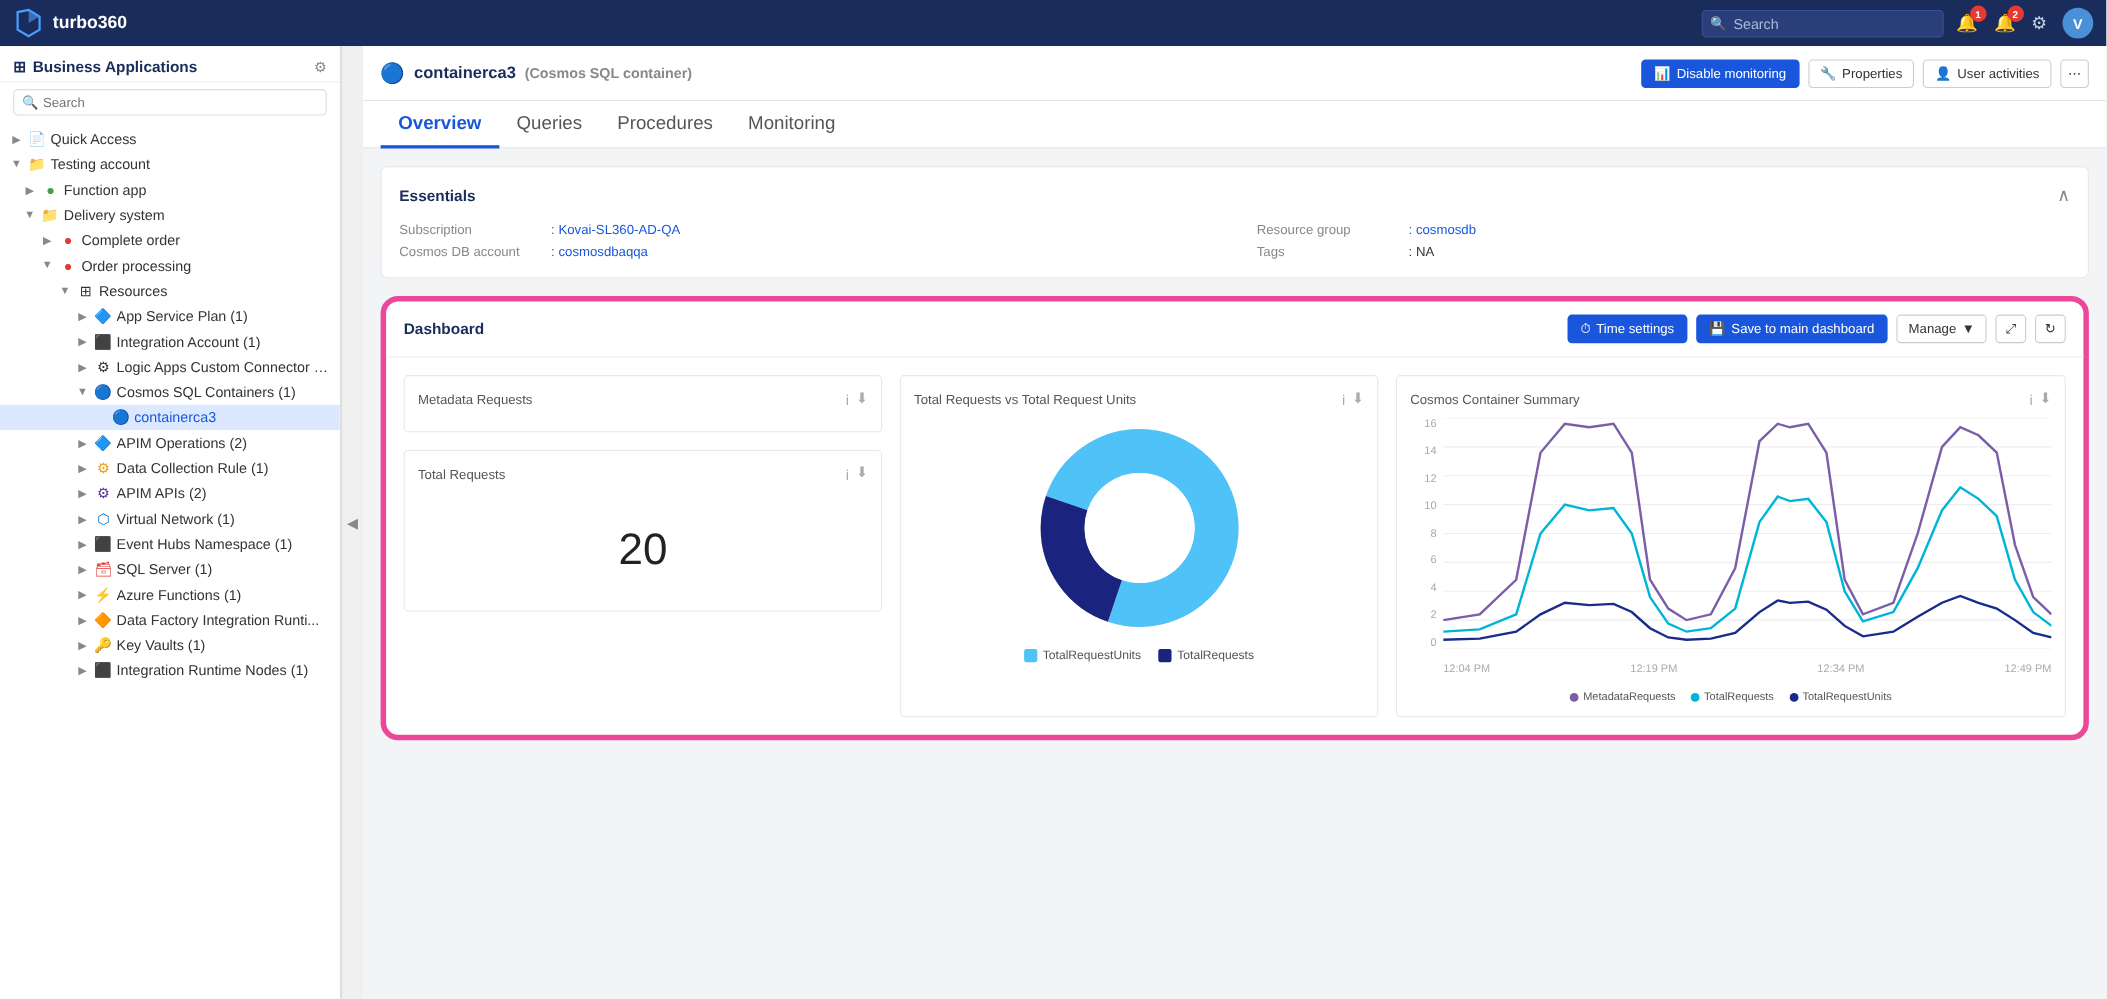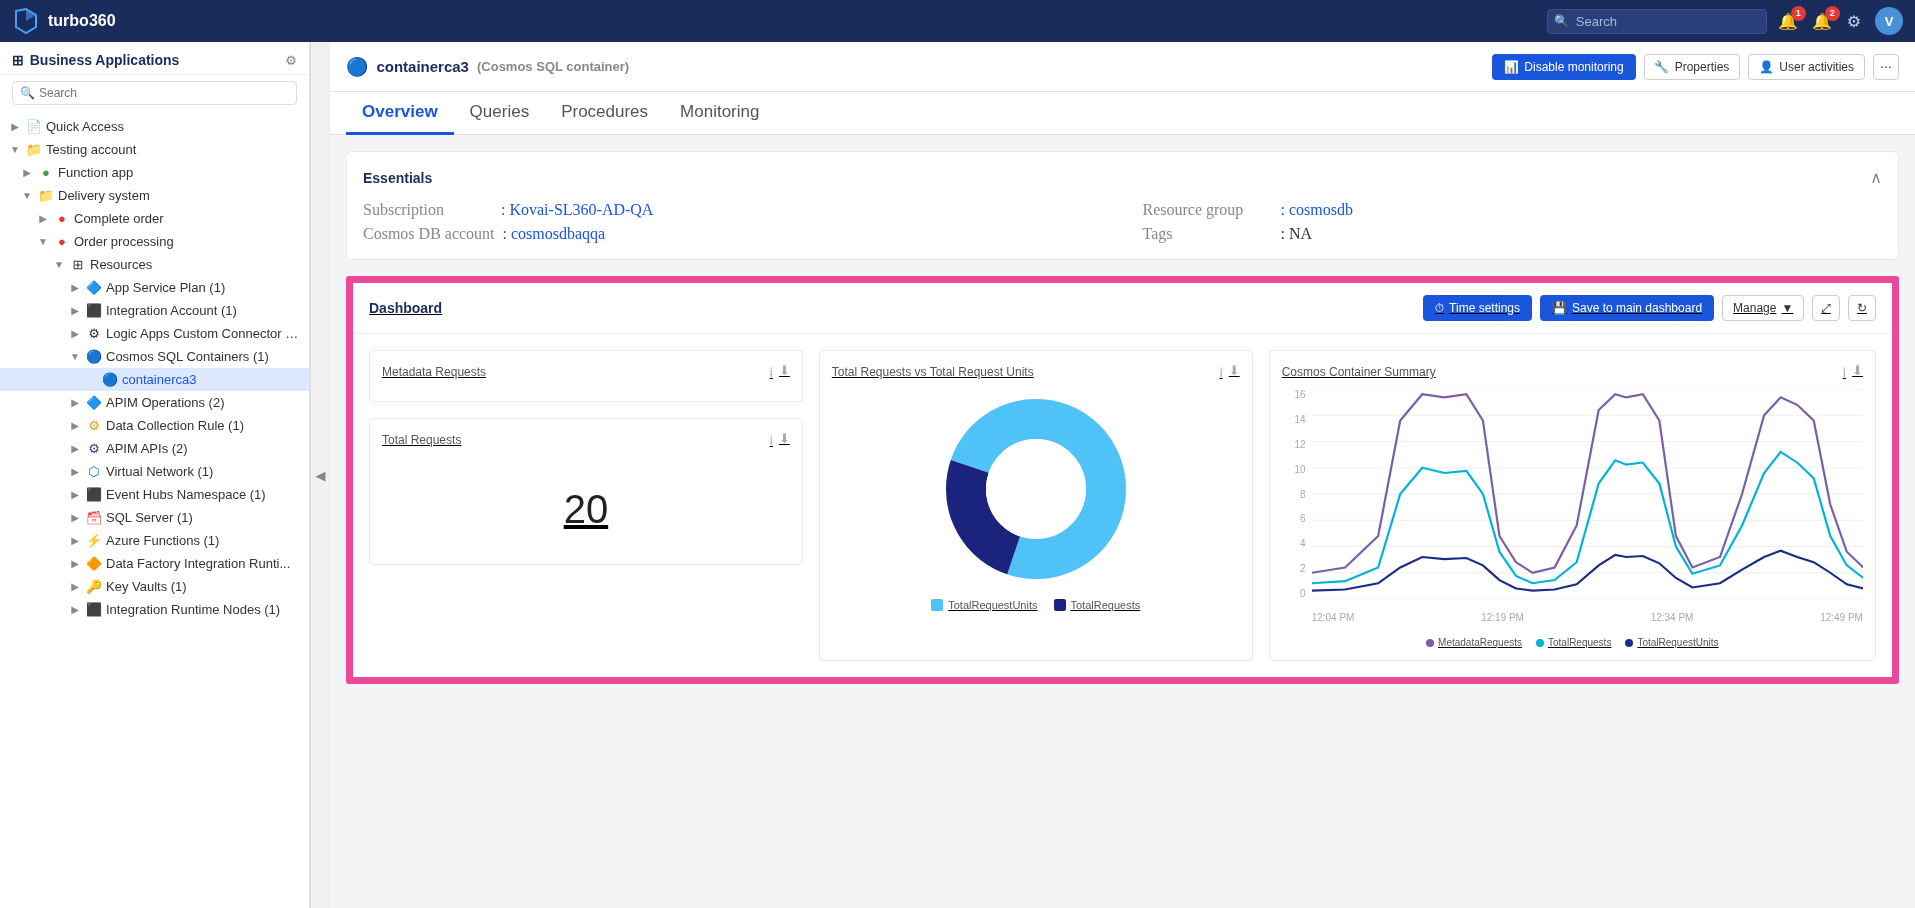--- a/index.html
+++ b/index.html
@@ -302,38 +302,36 @@
       color: #1a2c5b;
     }
     .essentials-grid {
       display: grid;
       grid-template-columns: 1fr 1fr;
       gap: 6px 40px;
     }
     .essentials-row {
       display: flex;
       gap: 8px;
-      font-size: 16px;
-      font-family: Liberation Serif, serif;
+      font-size: 12px;
     }
     .essentials-label {
       color: #888;
       min-width: 130px;
     }
     .essentials-value {
       color: #1a56db;
     }
     .essentials-value.plain { color: #333; }
 
     
     .dashboard-section {
       background: white;
-      border-radius: 3px;
-      border: 7px solid #ec4899;
-      text-decoration: underline;
+      border-radius: 16px;
+      border: 5px solid #ec4899;
     }
     .dashboard-header {
       display: flex;
       align-items: center;
       justify-content: space-between;
       padding: 12px 16px;
       border-bottom: 1px solid #eee;
     }
     .dashboard-title {
       font-size: 14px;

